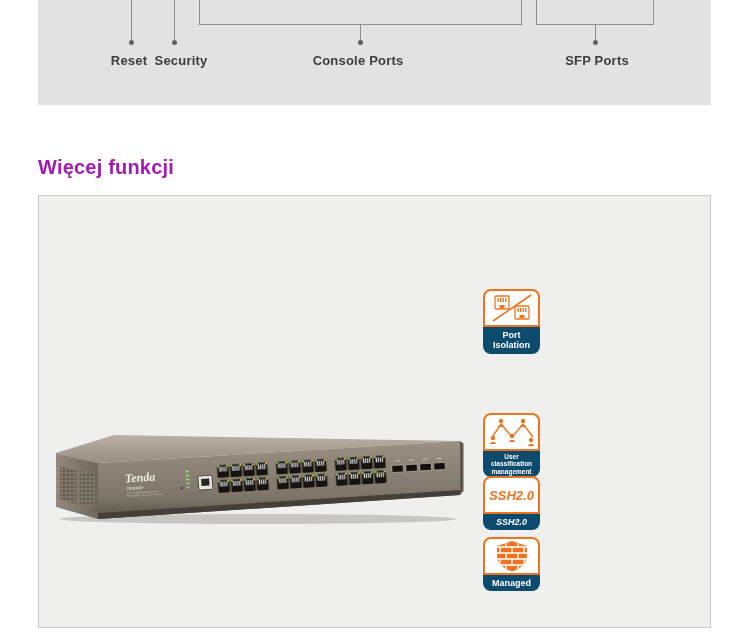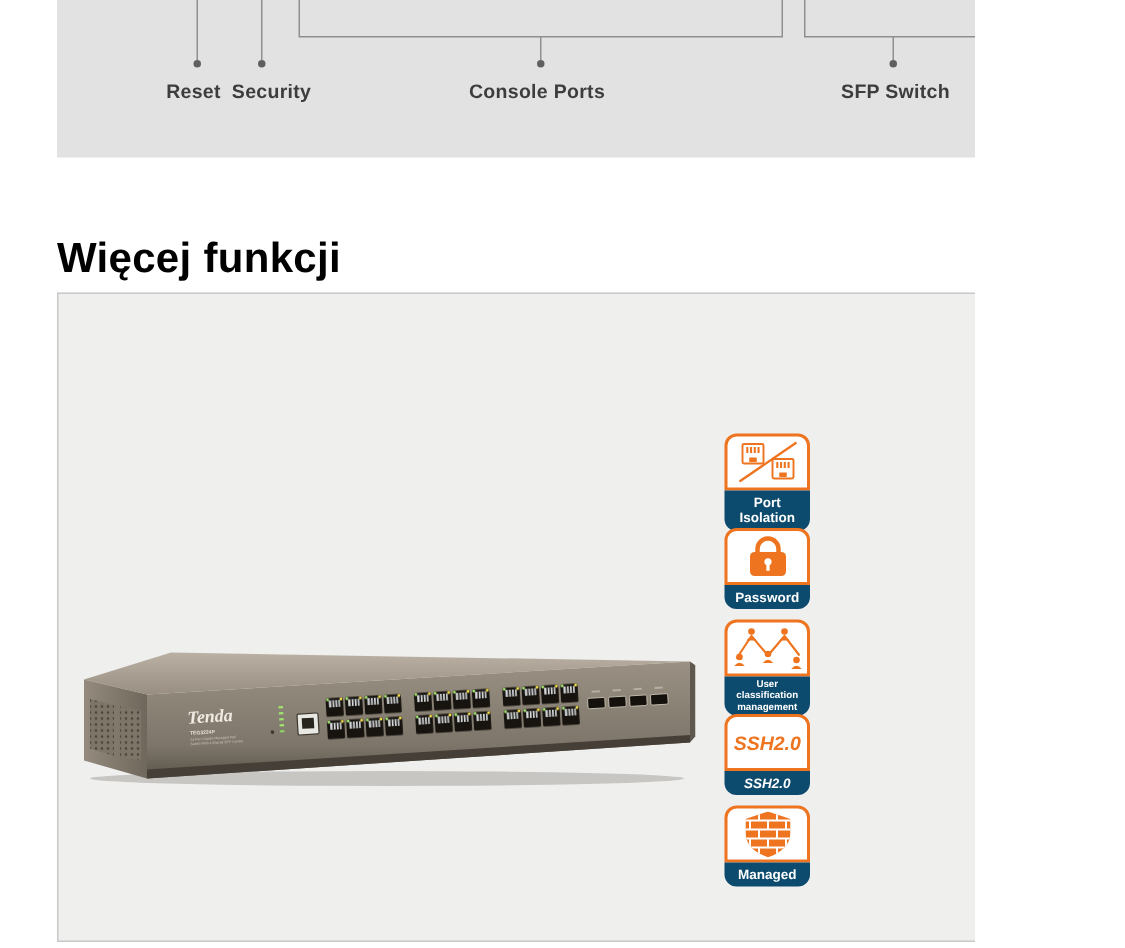--- a/index.html
+++ b/index.html
@@ -1,40 +1,40 @@
 <!DOCTYPE html>
 <html><head>
 <meta charset="utf-8">
 <style>
   * { margin:0; padding:0; box-sizing:border-box; }
   html,body { background:#ffffff; }
   body { font-family:"Liberation Sans", sans-serif; }
   #stage {
-    position:relative; width:650px; height:632px; background:#fff; overflow:hidden;
+    position:relative; width:750px; height:632px; background:#fff; overflow:hidden;
   }
   
   .band {
     position:absolute; left:38px; top:0; width:673px; height:105px;
     background:#e2e2e2;
   }
   .cline { position:absolute; background:#8f8f8f; }
   .cline.v { width:1px; }
   .cline.h { height:1px; }
   .cdot {
     position:absolute; width:5px; height:5px; border-radius:50%;
     background:#5f5f5f; transform:translate(-2px,0);
   }
   .clabel {
     position:absolute; top:53px; font-size:13px; font-weight:bold; color:#3d3d3d;
     text-align:center; transform:translateX(-50%); white-space:nowrap; letter-spacing:.2px;
   }
   
   .heading {
-    position:absolute; left:38px; top:156px; font-size:28px; font-weight:bold;
-    color:#000000; letter-spacing:.2px;
+    position:absolute; left:38px; top:156px; font-size:20px; font-weight:bold;
+    color:#a21caf; letter-spacing:.2px;
   }
   
   .panel {
     position:absolute; left:38px; top:195px; width:673px; height:433px;
     background:#efefee; border:1px solid #c9c9c9;
   }
   .switch-svg { position:absolute; left:7px; top:233px; width:420px; height:100px; }
   
   .feature { position:absolute; left:444px; width:57px; }
   .f-icon {
@@ -72,21 +72,21 @@
   <div class="cline v" style="left:595px; top:24px; height:16px;"></div>
 
   <div class="cdot" style="left:131px; top:40px;"></div>
   <div class="cdot" style="left:174px; top:40px;"></div>
   <div class="cdot" style="left:360px; top:40px;"></div>
   <div class="cdot" style="left:595px; top:40px;"></div>
 
   <div class="clabel" style="left:129px;">Reset</div>
   <div class="clabel" style="left:181px;">Security</div>
   <div class="clabel" style="left:358px;">Console Ports</div>
-  <div class="clabel" style="left:597px;">SFP Switch</div>
+  <div class="clabel" style="left:597px;">SFP Ports</div>
 
   <h2 class="heading">Więcej funkcji</h2>
 
   <div class="panel">
 
     <svg class="switch-svg" viewBox="0 0 420 100">
       <defs>
         <linearGradient id="topG" x1="0" y1="0" x2="0" y2="1">
           <stop offset="0" stop-color="#bab1a4"></stop>
             <stop offset="1" stop-color="#988f82"></stop>
@@ -182,31 +182,20 @@
               <rect x="29" y="15" width="1.4" height="4"></rect>
             <rect x="31.5" y="15" width="1.4" height="4"></rect>
               <rect x="34" y="15" width="1.4" height="4"></rect>
             <rect x="28.5" y="22" width="5" height="3"></rect>
           </g>
         </svg>
       </div>
       <div class="f-label">Port Isolation</div>
     </div>
 
-    <div class="feature" style="top:156px;">
-      <div class="f-icon">
-        <svg width="34" height="30" viewBox="0 0 34 30">
-          <path d="M 10 13 V 10 A 7 7 0 0 1 24 10 V 13" fill="none" stroke="#ee7420" stroke-width="3"></path>
-          <rect x="5" y="12" width="24" height="16" rx="3" fill="#ee7420"></rect>
-          <circle cx="17" cy="18.5" r="2.4" fill="#ffffff"></circle>
-          <rect x="15.9" y="19.5" width="2.2" height="5" fill="#ffffff"></rect>
-        </svg>
-      </div>
-      <div class="f-label">Password</div>
-    </div>
 
     <div class="feature" style="top:217px;">
       <div class="f-icon">
         <svg width="46" height="30" viewBox="0 0 46 30">
           <polyline points="2,22 12,7 23,20 34,7 44,20" fill="none" stroke="#ee7420" stroke-width="1.4"></polyline>
           <g fill="#ee7420">
             <g transform="translate(12,7)">
                 <circle cy="-3" r="2.2"></circle>
                 <path d="M -3.5 3 Q 0 -1.5 3.5 3 Z"></path>
               </g>

